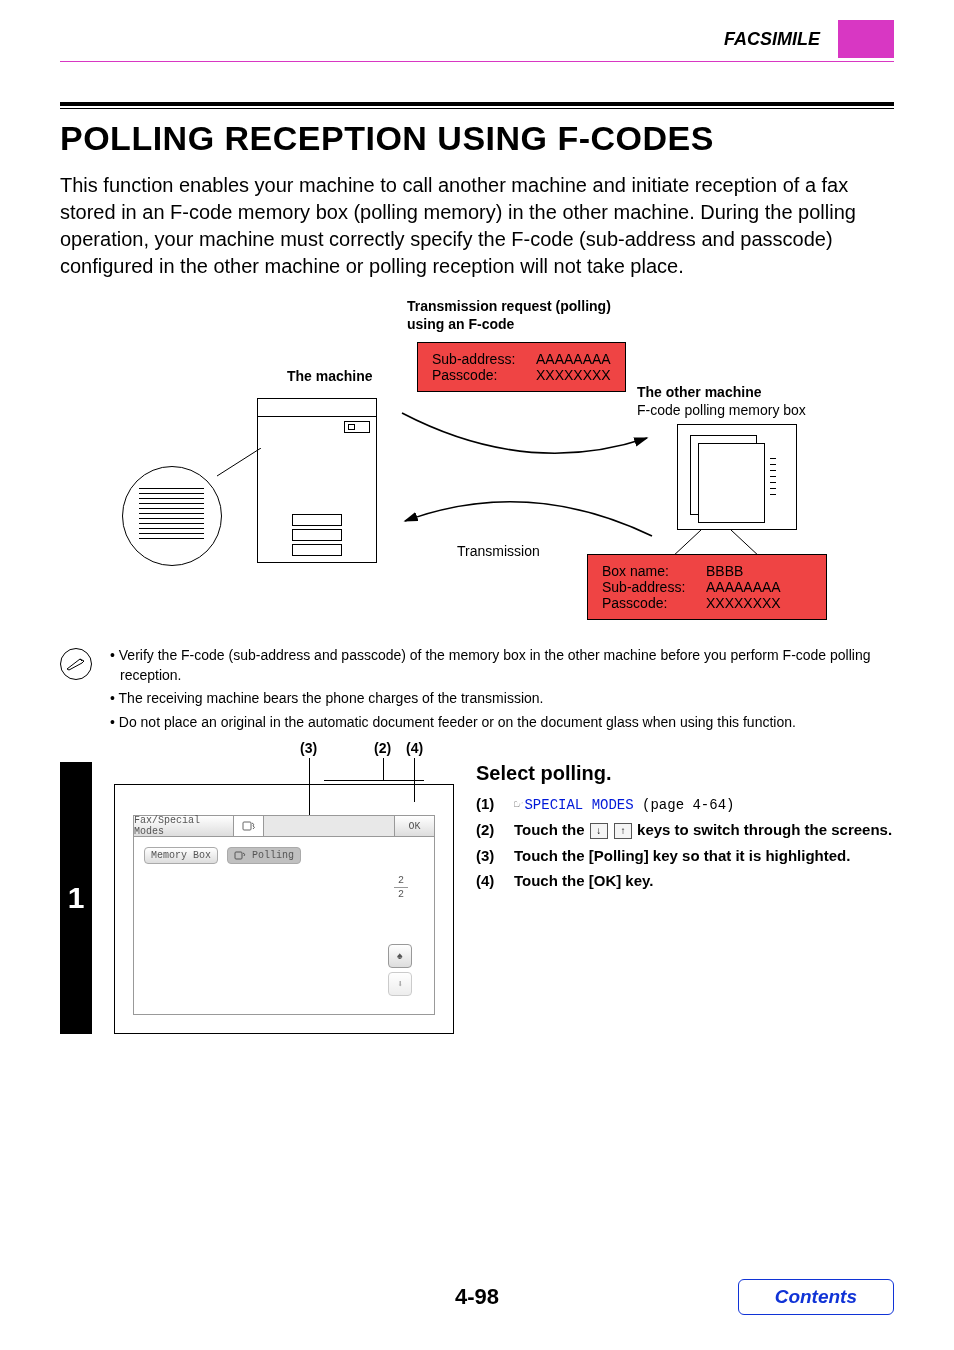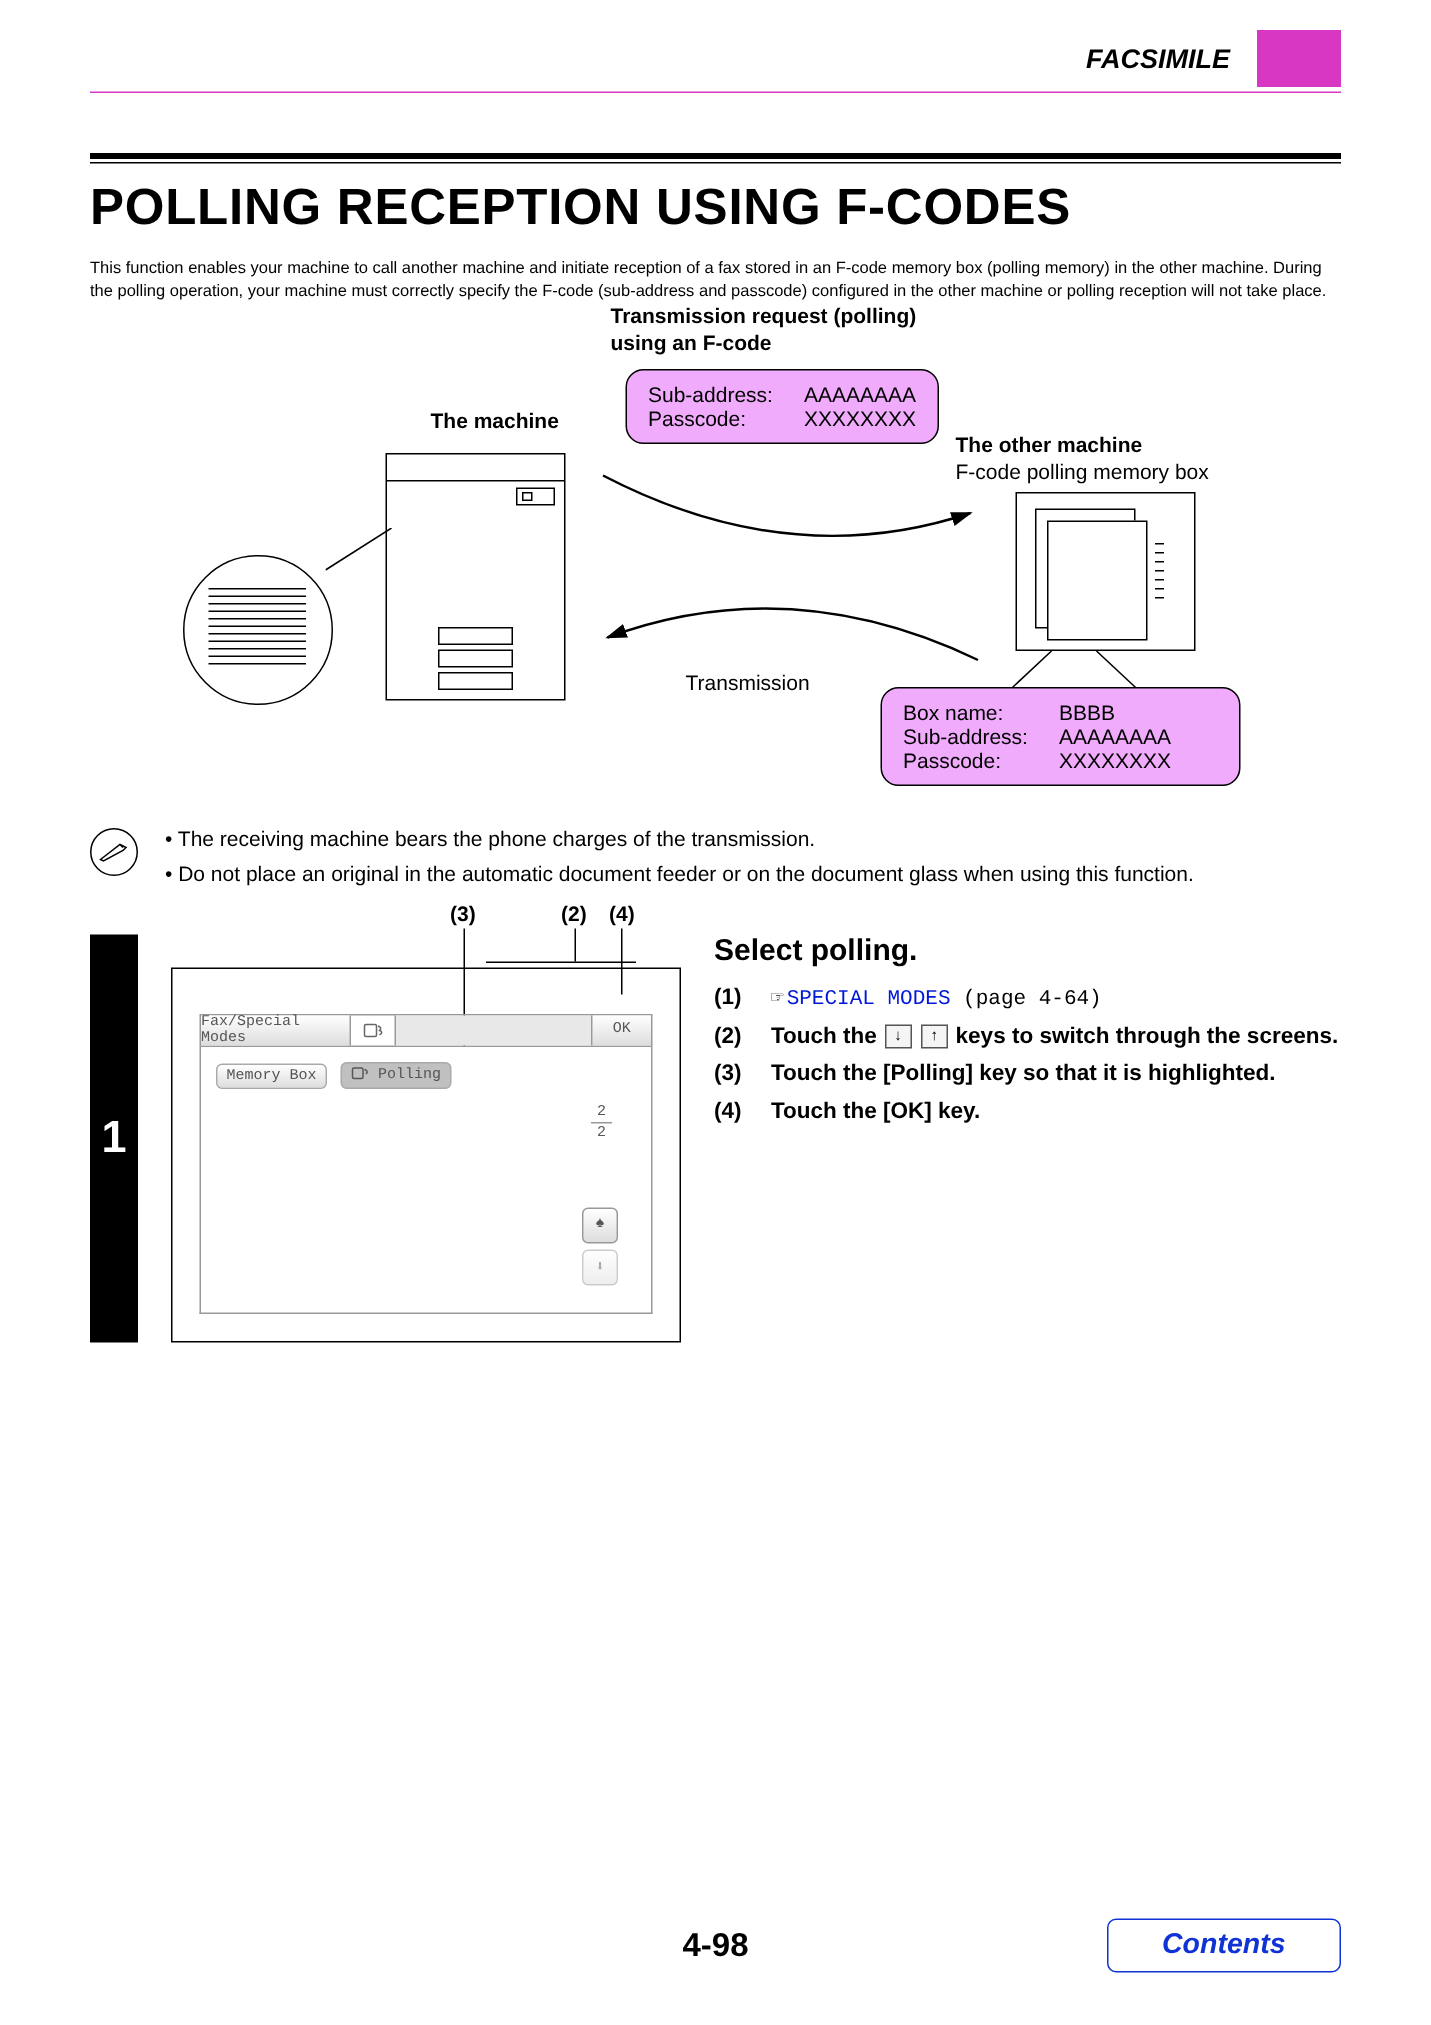--- a/index.html
+++ b/index.html
@@ -36,23 +36,23 @@
     .thin-line { border-top: 1px solid #d837c3; margin-top: -1px; }
     .rule-top { border-top: 4px solid #000; margin-top: 40px; }
     .rule-thin { border-top: 1px solid #000; margin-top: 2px; }
     h1 {
       font-size: 34px;
       font-weight: bold;
       letter-spacing: 0.5px;
       margin: 10px 0 14px 0;
     }
     .intro {
-      font-size: 11px;
+      font-size: 20px;
       line-height: 1.35;
-      margin-bottom: 0;
+      margin-bottom: 18px;
     }
     
     .diagram {
       position: relative;
       width: 760px;
       height: 330px;
       margin: 0 auto 14px auto;
       font-size: 14px;
     }
     .d-label { position: absolute; }
@@ -68,22 +68,22 @@
     .machine-ctrl::before { content:""; position:absolute; left:3px; top:2px; width:5px;height:4px;border:1px solid #000;}
     .machine-tray { position:absolute; bottom:6px; left:50%; transform:translateX(-50%); width:50px; }
     .machine-tray div { border:1px solid #000; height:12px; margin-top:3px; }
     .zoom-circle {
       position:absolute; left:25px; top:168px;
       width:100px; height:100px; border:1px solid #000; border-radius:50%; background:#fff;
     }
     .zoom-lines { position:absolute; left:42px; top:186px; width:65px; }
     .zoom-lines div { border-top:1px solid #000; margin-top:4px; }
     .info-box {
-      position:absolute; border:1px solid #000; border-radius:12px;
-      padding:8px 14px; background:#f0abfc; font-size:14px;
+      position:absolute; border:1px solid #000; border-radius:0;
+      padding:8px 14px; background:#ef4444; font-size:14px;
     }
     .info-row { display:flex; gap:14px; }
     .info-row span:first-child { min-width:90px; }
     .arrow-svg { position:absolute; }
     .memory-doc {
       position:absolute; right:60px; top:126px;
       width:120px; height:106px; border:1px solid #000;
     }
     .memory-doc::before{
       content:""; position:absolute; left:12px; top:10px; width:65px; height:78px; border:1px solid #000;
@@ -266,20 +266,21 @@
     </div>
   </div>
 
   <div class="note-block">
     <div class="note-icon">
       <svg width="20" height="14" viewBox="0 0 20 14">
           <path d="M1 12 L14 2 L18 4 L16 6 L3 13 Z M14 2 L16 4" stroke="#000" fill="none" stroke-width="1"></path>
         </svg>
     </div>
     <ul class="note-list">
+      <li>Verify the F-code (sub-address and passcode) of the memory box in the other machine before you perform F-code polling reception.</li>
       <li>The receiving machine bears the phone charges of the transmission.</li>
       <li>Do not place an original in the automatic document feeder or on the document glass when using this function.</li>
     </ul>
   </div>
 
   <div class="step-row">
     <div class="step-num">1</div>
 
     <div style="position:relative;padding-top:22px;">
       <span class="callout" style="left:186px;">(3)</span>

